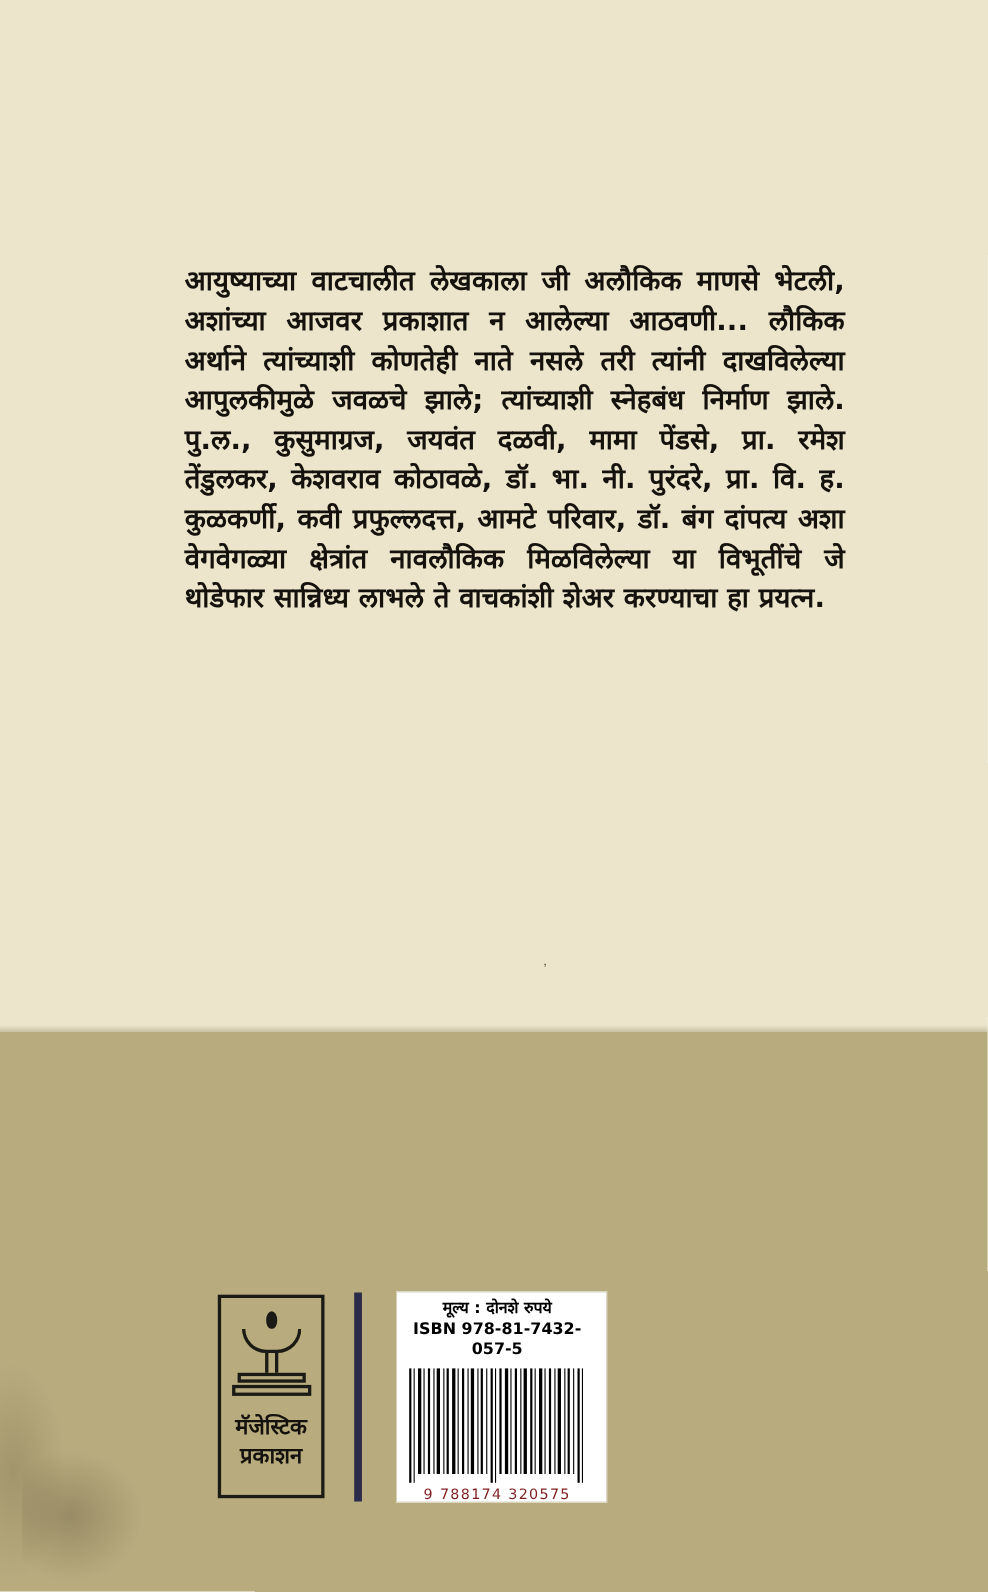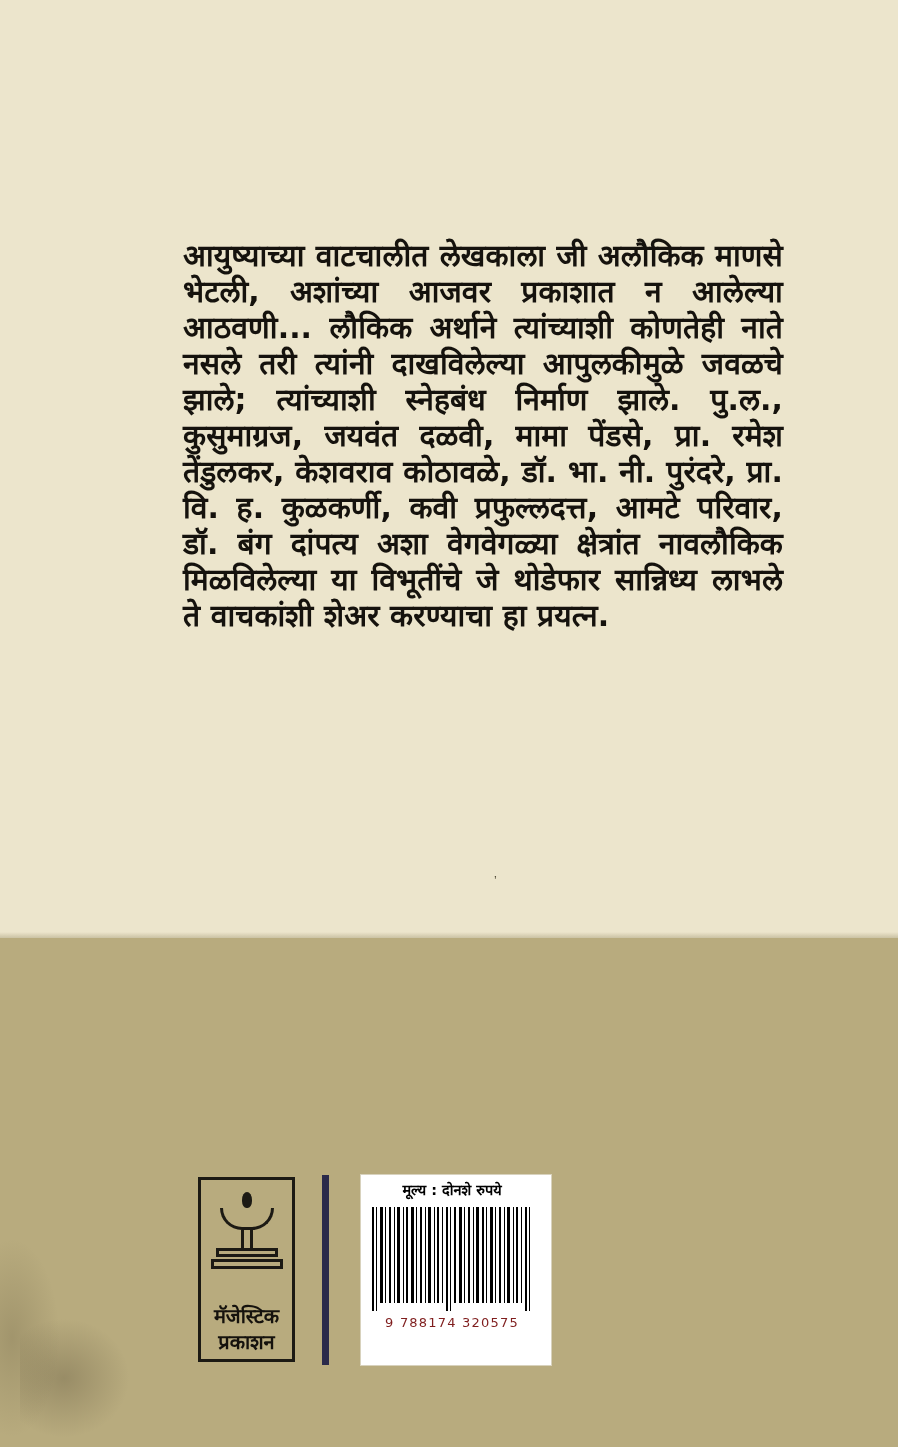--- a/index.html
+++ b/index.html
@@ -53,25 +53,25 @@
   }
   .lower-panel .smudge2 {
     position: absolute;
     left: 0px; top: 300px;
     width: 60px; height: 200px;
     background: radial-gradient(ellipse at 20% 50%, rgba(80,70,45,0.22), rgba(80,70,45,0) 70%);
   }
   
   .blurb {
     position: absolute;
-    left: 183px;
+    left: 168px;
     top: 238px;
     width: 600px;
     font-family: "DejaVu Sans", sans-serif;
-    font-size: 30px;
+    font-size: 25px;
     line-height: 36px;
     color: #15120d;
     text-align: justify;
     text-justify: inter-word;
     font-weight: 600;
     letter-spacing: 0.1px;
   }
   .tiny-mark {
     position: absolute;
     left: 494px;
@@ -89,21 +89,20 @@
     left: 198px;
     top: 1177px;
     width: 97px;
     height: 185px;
     border: 3px solid #1c1a14;
     background: transparent;
     box-sizing: border-box;
     display: flex;
     flex-direction: column;
     align-items: center;
-    gap: 19px;
   }
   .lamp {
     margin-top: 12px;
     width: 72px;
     height: 86px;
     position: relative;
   }
   .lamp .flame {
     position: absolute;
     left: 50%;
@@ -248,20 +247,21 @@
     <div class="logo-text">
       <div>मॅजेस्टिक</div>
       <div>प्रकाशन</div>
     </div>
   </div>
 
   <div class="divider"></div>
 
   <div class="isbn-block">
     <div class="price-line">मूल्य : दोनशे रुपये</div>
+    <div class="isbn-line">ISBN 978-81-7432-057-5</div>
     <div class="barcode">
       <svg width="168" height="112" viewBox="0 0 168 112" aria-hidden="true">
         <rect x="0" y="0" width="168" height="112" fill="#ffffff"></rect>
         <g fill="#000000">
           <rect x="4" y="2" width="2" height="104"></rect>
           <rect x="8" y="2" width="1" height="104"></rect>
           <rect x="12" y="2" width="3" height="96"></rect>
           <rect x="17" y="2" width="1" height="96"></rect>
           <rect x="21" y="2" width="2" height="96"></rect>
           <rect x="26" y="2" width="1" height="96"></rect>

